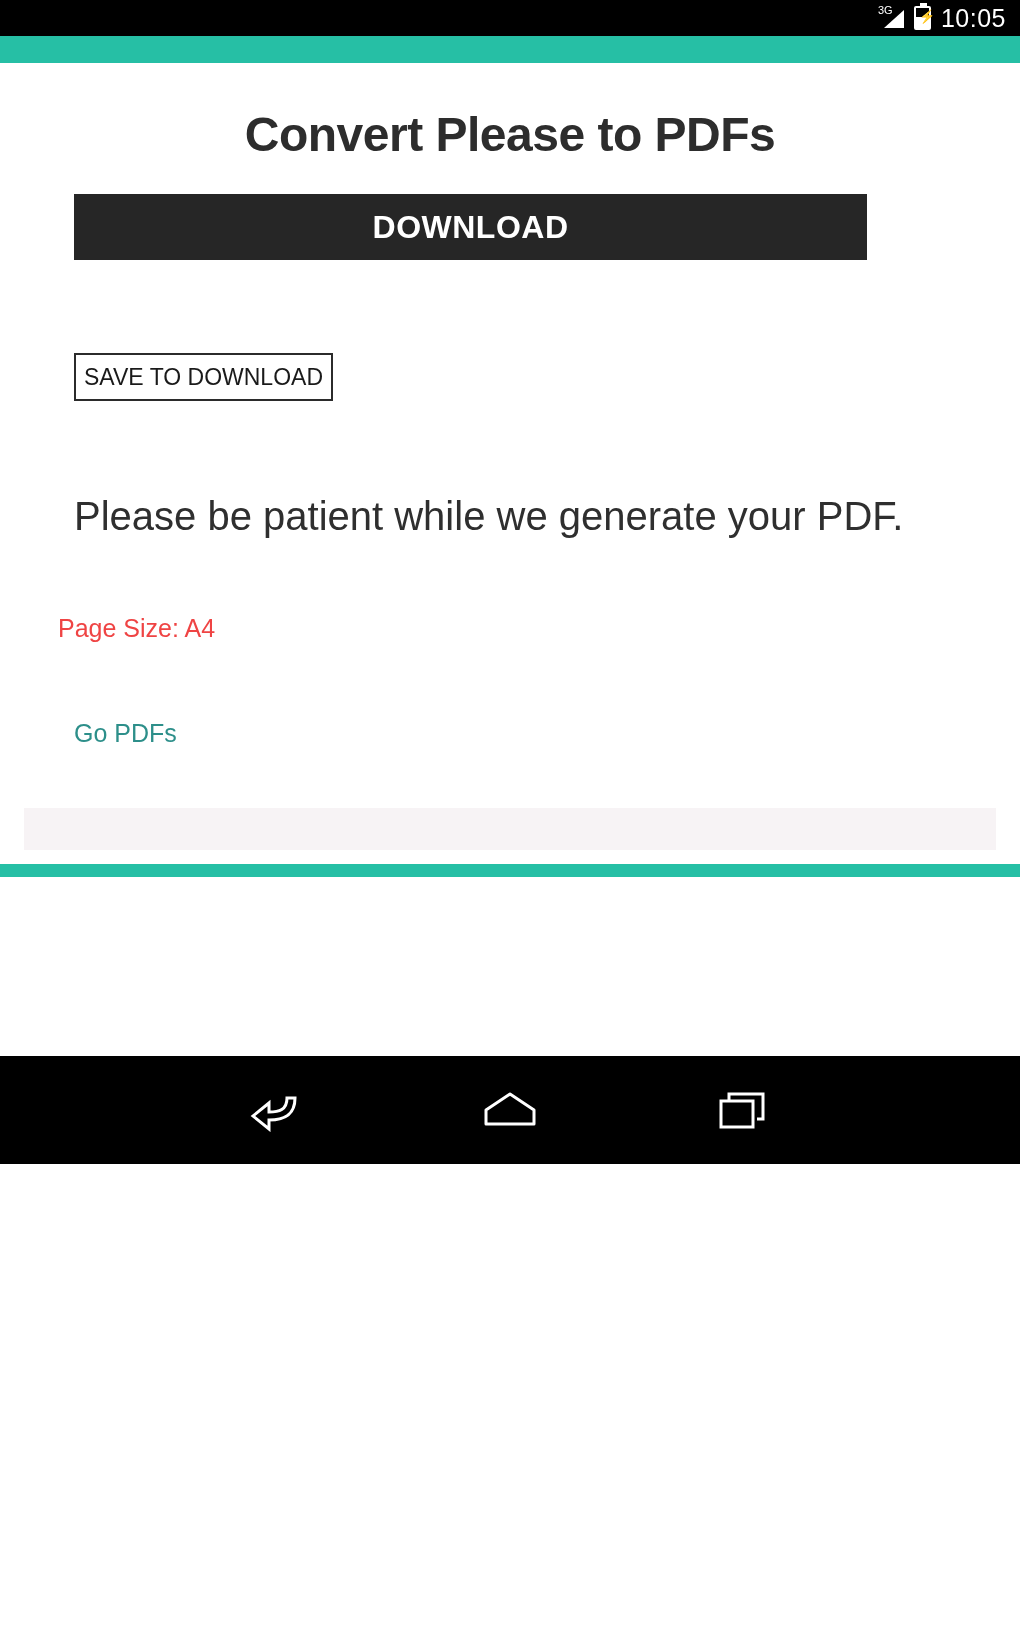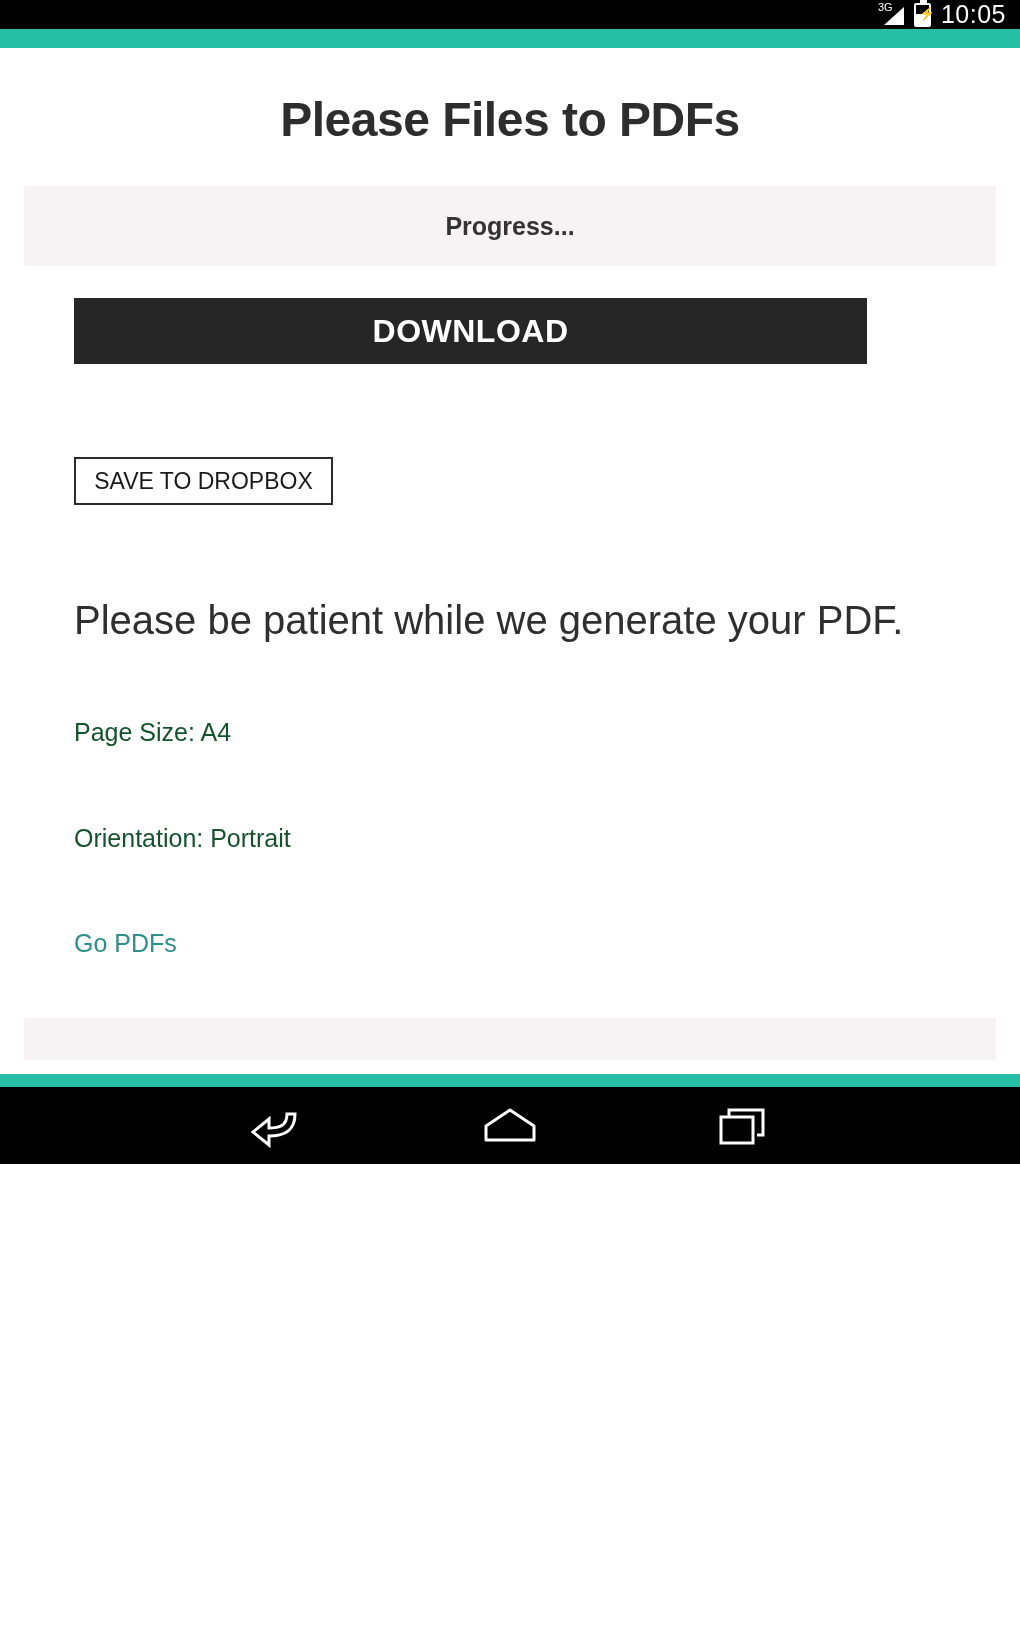--- a/index.html
+++ b/index.html
@@ -170,23 +170,23 @@
     box-sizing: border-box;
     cursor: pointer;
     font-family: "Liberation Sans", sans-serif;
   }
   .patient-text {
     margin: 93px 0 4px 74px;
     font-size: 40px;
     color: #2f2f2f;
   }
   .meta-line {
-    margin: 75px 0 0 74px;
-    font-size: 25px;
-    color: #14532d;
+    margin: 75px 0 0 58px;
+    font-size: 25px;
+    color: #ef4444;
   }
   .meta-line.second {
     margin-top: 77px;
   }
   .go-back {
     display: inline-block;
     margin: 76px 0 0 74px;
     font-size: 25px;
     color: #2d8f8a;
     text-decoration: none;
@@ -241,35 +241,31 @@
         <span class="bolt">⚡</span>
       </span>
       <span class="status-time">10:05</span>
     </div>
   </div>
 
   <div class="accent-bar-top"></div>
 
   <div class="content">
 
-    <h1 class="page-heading">Please Files to PDFs</h1>
-
-    <div class="progress-panel">
-      <span class="progress-text">Progress...</span>
-    </div>
+    <h1 class="page-heading">Convert Please to PDFs</h1>
+
 
     <div class="download-button">DOWNLOAD</div>
 
-    <div class="dropbox-button">SAVE TO DROPBOX</div>
+    <div class="dropbox-button">SAVE TO DOWNLOAD</div>
 
     <div class="patient-text">Please be patient while we generate your PDF.</div>
 
     <div class="meta-line">Page Size: A4</div>
 
-    <div class="meta-line second">Orientation: Portrait</div>
 
     <a class="go-back" href="#">Go PDFs</a>
 
     <div class="bottom-panel"></div>
 
     <div class="accent-bar-bottom"></div>
   </div>
 
   <div class="filler"></div>
 

